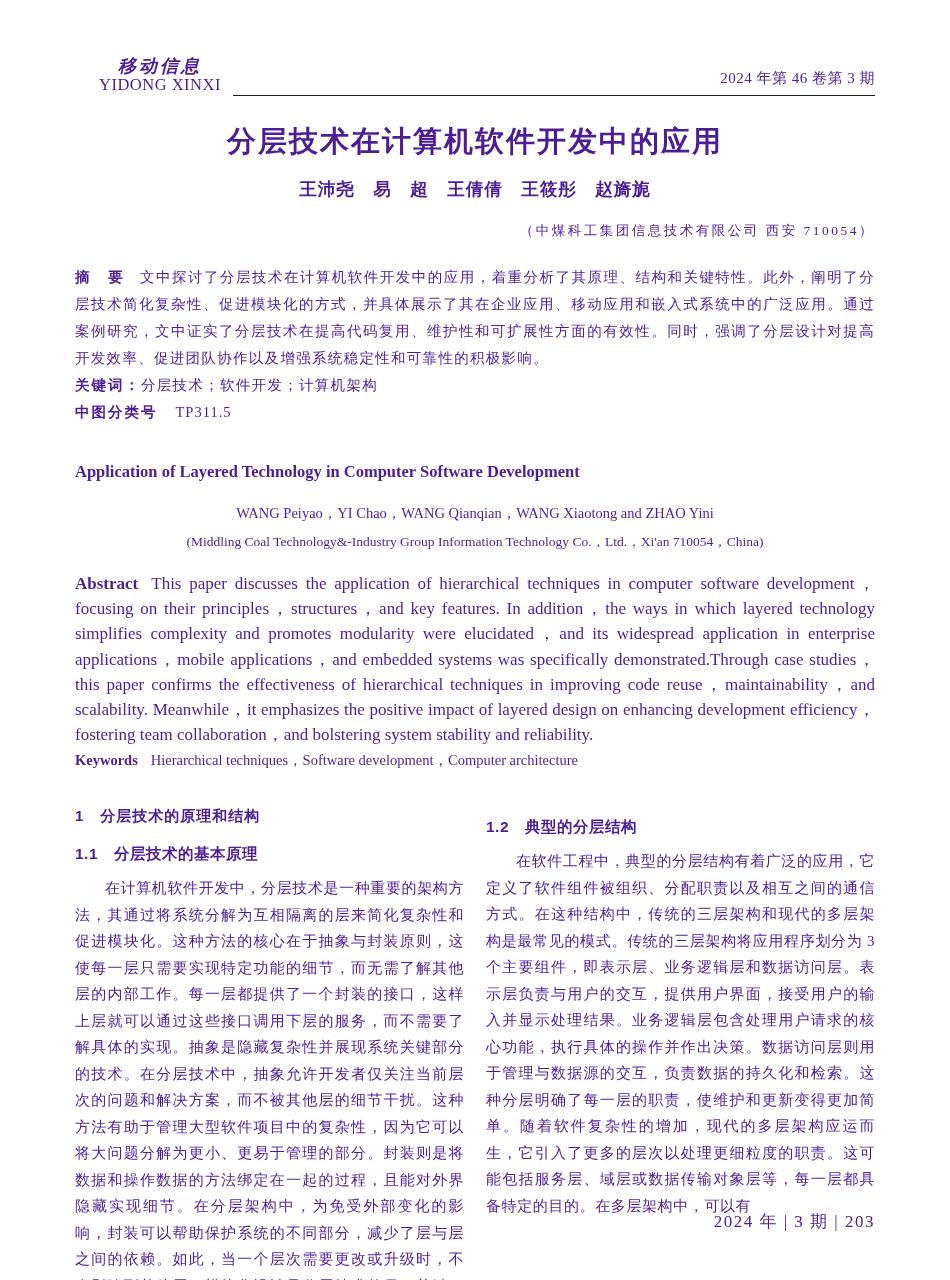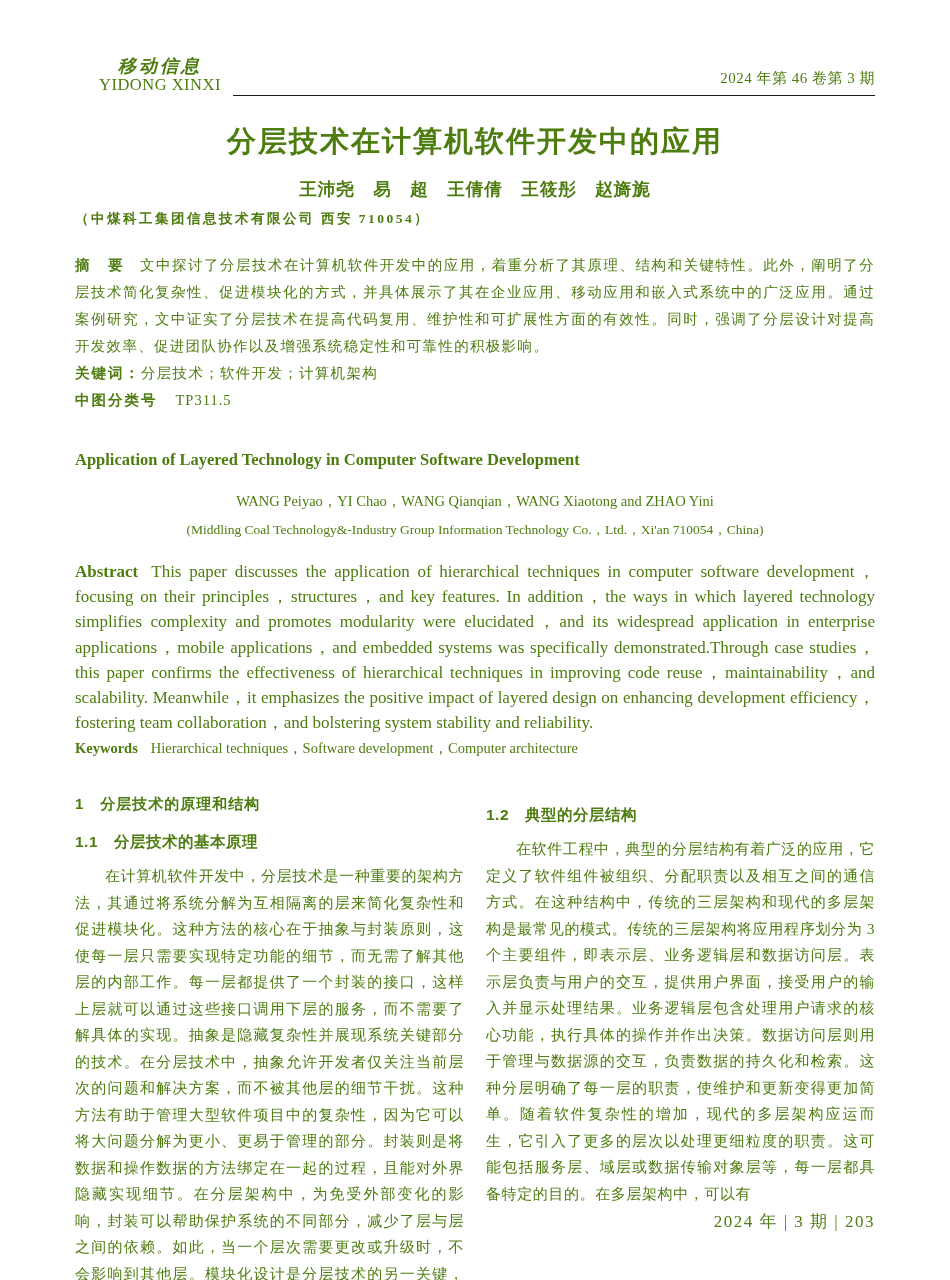--- a/index.html
+++ b/index.html
@@ -3,42 +3,42 @@
 <meta charset="utf-8">
 <style>
   * { box-sizing: border-box; }
   html, body { margin: 0; padding: 0; background: #ffffff; }
   .page {
     position: relative;
     width: 950px;
     height: 1280px;
     margin: 0 auto;
     background: #ffffff;
-    color: #4d7c0f;
+    color: #4c1d95;
     font-family: "Liberation Serif", "DejaVu Serif", serif;
     padding: 56px 75px 0 75px;
     overflow: hidden;
   }
 
   
   .header { display: flex; align-items: flex-end; }
   .logo { margin-left: 24px; text-align: center; line-height: 1.12; padding-bottom: 1px; }
   .logo-cn { font-size: 18px; font-style: italic; font-weight: 700; letter-spacing: 3px; }
   .logo-en { font-size: 16.5px; letter-spacing: 0.5px; }
   .header-rule-area { flex: 1; margin-left: 12px; border-bottom: 1.6px solid #1b1b1b; }
   .issue { text-align: right; font-size: 15px; padding-bottom: 7px; letter-spacing: 0.5px; }
 
   
   .title-cn {
     margin: 26px 0 0 0; text-align: center;
     font-family: "Liberation Sans", "DejaVu Sans", sans-serif;
     font-weight: 700; font-size: 29px; letter-spacing: 2px;
   }
   .authors-cn { margin-top: 15px; text-align: center; font-size: 17.5px; font-weight: 700; letter-spacing: 1px; }
-  .affiliation-cn { margin-top: 9px; text-align: left; font-size: 13.5px; letter-spacing: 2.5px; font-weight: bold; }
+  .affiliation-cn { margin-top: 21px; text-align: right; font-size: 13.5px; letter-spacing: 2.5px; }
 
   
   .abstract-cn { margin-top: 24px; font-size: 14.5px; line-height: 27px; text-align: justify; letter-spacing: 1.3px; }
   .label-heiti { font-family: "Liberation Sans", "DejaVu Sans", sans-serif; font-weight: 700; letter-spacing: 2px; }
   .lbl-gap { margin-right: 15px; }
   .keywords-cn { font-size: 14.5px; line-height: 27px; letter-spacing: 1.3px; }
   .clc { font-size: 14.5px; line-height: 27px; }
   .clc-value { margin-left: 18px; letter-spacing: 1px; }
 
   

